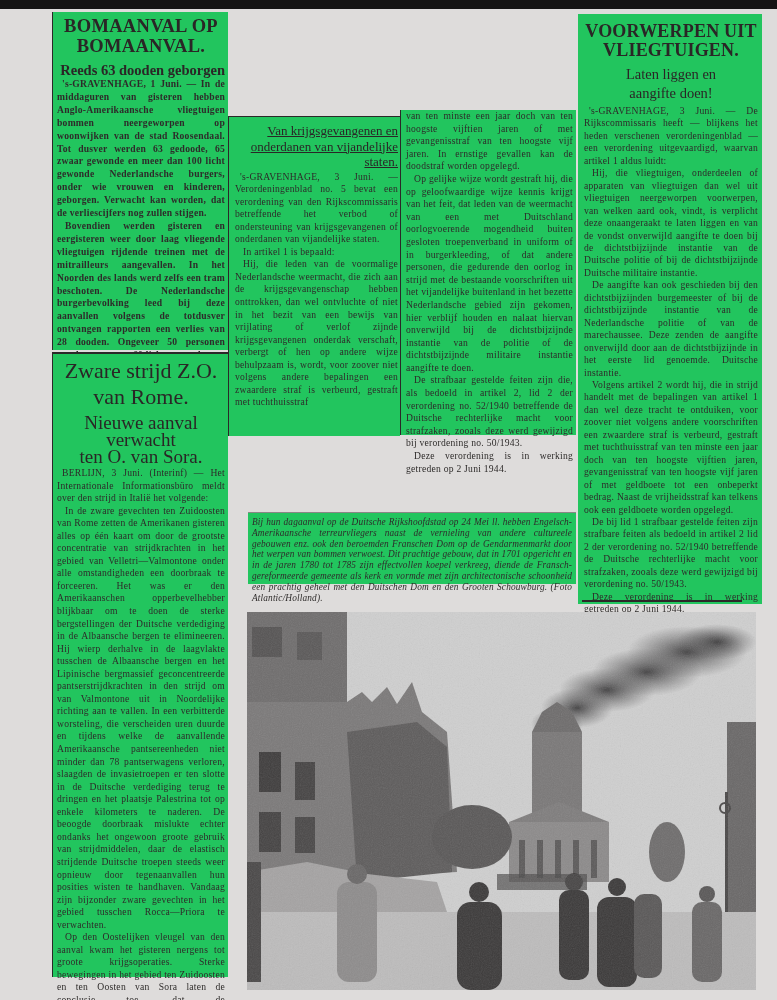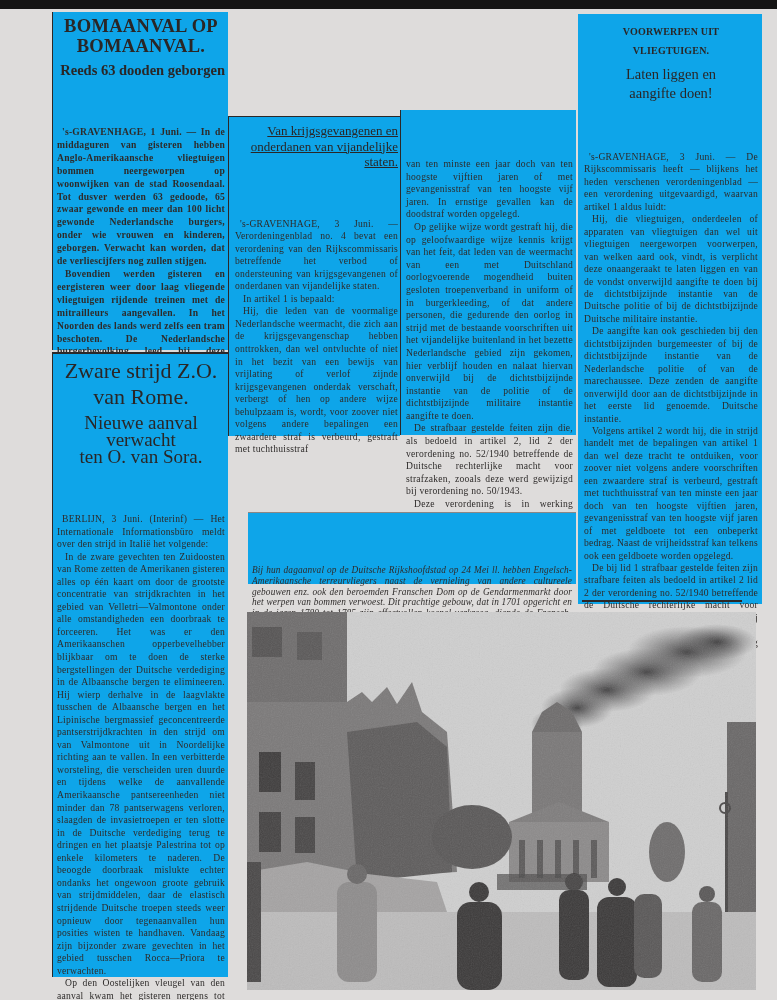--- a/index.html
+++ b/index.html
@@ -1,21 +1,21 @@
 <!DOCTYPE html>
 <html><head>
 <meta charset="utf-8">
 <style>
   html,body{margin:0;padding:0;}
   body{width:777px;height:1000px;position:relative;overflow:hidden;
        background:#dedcdb;font-family:"DejaVu Serif",serif;color:#2a2726;}
   .topbar{position:absolute;left:0;top:0;width:777px;height:9px;background:#151414;}
-  .clip{position:absolute;background:#0ea5e9;box-sizing:border-box;}
+  .clip{position:absolute;background:#22c55e;box-sizing:border-box;}
   .txt{font-family:"Liberation Serif",serif;font-size:9.6px;line-height:12.3px;
-       text-align:justify;color:#2e2b2a;letter-spacing:0.25px;margin-top:48px;}
+       text-align:justify;color:#2e2b2a;letter-spacing:0.25px;}
   .txt p{margin:0;text-indent:8px;}
   .txt p.dl{text-indent:5px;}
   .h1{font-family:"Liberation Serif",serif;font-weight:bold;text-align:center;color:#2a2626;}
   .h2{font-family:"Liberation Serif",serif;text-align:center;color:#2a2626;}
   .dateline{font-weight:bold;}
   .hrule{position:absolute;height:2px;background:#2b2828;}
 
   
   #bom{left:52px;top:12px;width:176px;height:338px;border-left:1.5px solid #2b2828;padding:0 3px 0 4px;}
   #bom .h1{font-size:18.5px;line-height:20px;margin-top:4px;letter-spacing:0.3px;}
@@ -31,21 +31,21 @@
   #ond .h1{font-size:22.5px;line-height:27px;margin-top:5px;font-weight:normal;}
   #ond .h2{font-size:13px;line-height:15.5px;text-align:right;margin:6px 0 1px;text-decoration:underline;}
   #ond .txt{line-height:12.55px;}
 
   
   #ond2{left:400px;top:110px;width:176px;height:325px;border-left:1.5px solid #2b2828;padding:0 3px 0 5px;}
   #ond2 .txt{line-height:12.6px;}
 
   
   #voo{left:578px;top:14px;width:184px;height:590px;padding:0 4px 0 6px;}
-  #voo .h1{font-size:10px;line-height:19px;margin-top:8px;letter-spacing:0.2px;}
+  #voo .h1{font-size:18px;line-height:19px;margin-top:8px;letter-spacing:0.2px;}
   #voo .h2{font-size:14.5px;line-height:19px;text-align:center;margin:5px 2px 2px;}
   #voo .txt{line-height:12.45px;}
   #voo-rule{left:582px;top:600px;width:160px;}
 
   
   #cap{left:248px;top:512px;width:328px;height:72px;padding:4px 4px;border-top:1px solid #8a8785;}
   #cap .txt{font-style:italic;font-size:9.3px;line-height:10.8px;text-indent:0;letter-spacing:0.15px;}
   #photo{position:absolute;left:247px;top:612px;width:509px;height:378px;overflow:hidden;
          background:linear-gradient(180deg,#d3d2d2 0%,#c9c8c8 50%,#bfbebe 75%,#a9a8a8 100%);}
 </style>
@@ -78,21 +78,21 @@
   <div class="txt">
     <p class="dl"><span>BERLIJN, 3 Juni. (Interinf) —</span> <span>Het Internationale Informationsbüro meldt over den strijd in Italië het volgende:</span></p>
     <p>In de zware gevechten ten Zuidoosten van Rome zetten de Amerikanen gisteren alles op één kaart om door de grootste concentratie van strijdkrachten in het gebied van Velletri—Valmontone onder alle omstandigheden een doorbraak te forceeren. Het was er den Amerikaanschen opperbevelhebber blijkbaar om te doen de sterke bergstellingen der Duitsche verdediging in de Albaansche bergen te elimineeren. Hij wierp derhalve in de laagvlakte tusschen de Albaansche bergen en het Lipinische bergmassief geconcentreerde pantserstrijdkrachten in den strijd om van Valmontone uit in Noordelijke richting aan te vallen. In een verbitterde worsteling, die verscheiden uren duurde en tijdens welke de aanvallende Amerikaansche pantsereenheden niet minder dan 78 pantserwagens verloren, slaagden de invasietroepen er ten slotte in de Duitsche verdediging terug te dringen en het plaatsje Palestrina tot op enkele kilometers te naderen. De beoogde doorbraak mislukte echter ondanks het ongewoon groote gebruik van strijdmiddelen, daar de elastisch strijdende Duitsche troepen steeds weer opnieuw door tegenaanvallen hun posities wisten te handhaven. Vandaag zijn bijzonder zware gevechten in het gebied tusschen Rocca—Priora te verwachten.</p>
     <p>Op den Oostelijken vleugel van den aanval kwam het gisteren nergens tot groote krijgsoperaties. Sterke bewegingen in het gebied ten Zuidoosten en ten Oosten van Sora laten de conclusie toe, dat de invasiestrijdkrachten ook hier zich gereedmaken voor een nieuwen aanval.</p>
   </div>
 </div>
 
 <div class="clip" id="ond">
   <div class="h2">Van krijgsgevangenen en onderdanen van vijandelijke staten.</div>
   <div class="txt">
-    <p class="dl"><span>'s-GRAVENHAGE, 3 Juni. —</span> <span>Verordeningenblad no. 4 bevat een verordening van den Rijkscommissaris betreffende het verbod of ondersteuning van krijgsgevangenen of onderdanen van vijandelijke staten.</span></p>
+    <p class="dl"><span>'s-GRAVENHAGE, 3 Juni. —</span> <span>Verordeningenblad no. 5 bevat een verordening van den Rijkscommissaris betreffende het verbod of ondersteuning van krijgsgevangenen of onderdanen van vijandelijke staten.</span></p>
     <p>In artikel 1 is bepaald:</p>
     <p>Hij, die leden van de voormalige Nederlandsche weermacht, die zich aan de krijgsgevangenschap hebben onttrokken, dan wel ontvluchte of niet in het bezit van een bewijs van vrijlating of verlof zijnde krijgsgevangenen onderdak verschaft, verbergt of hen op andere wijze behulpzaam is, wordt, voor zoover niet volgens andere bepalingen een zwaardere straf is verbeurd, gestraft met tuchthuisstraf</p>
   </div>
 </div>
 
 <div class="clip" id="ond2">
   <div class="txt">
     <p style="text-indent:0">van ten minste een jaar doch van ten hoogste vijftien jaren of met gevangenisstraf van ten hoogste vijf jaren. In ernstige gevallen kan de doodstraf worden opgelegd.</p>
     <p>Op gelijke wijze wordt gestraft hij, die op geloofwaardige wijze kennis krijgt van het feit, dat leden van de weermacht van een met Duitschland oorlogvoerende mogendheid buiten gesloten troepenverband in uniform of in burgerkleeding, of dat andere personen, die gedurende den oorlog in strijd met de bestaande voorschriften uit het vijandelijke buitenland in het bezette Nederlandsche gebied zijn gekomen, hier verblijf houden en nalaat hiervan onverwijld bij de dichtstbijzijnde instantie van de politie of de dichtstbijzijnde militaire instantie aangifte te doen.</p>
     <p>De strafbaar gestelde feiten zijn die, als bedoeld in artikel 2, lid 2 der verordening no. 52/1940 betreffende de Duitsche rechterlijke macht voor strafzaken, zooals deze werd gewijzigd bij verordening no. 50/1943.</p>

